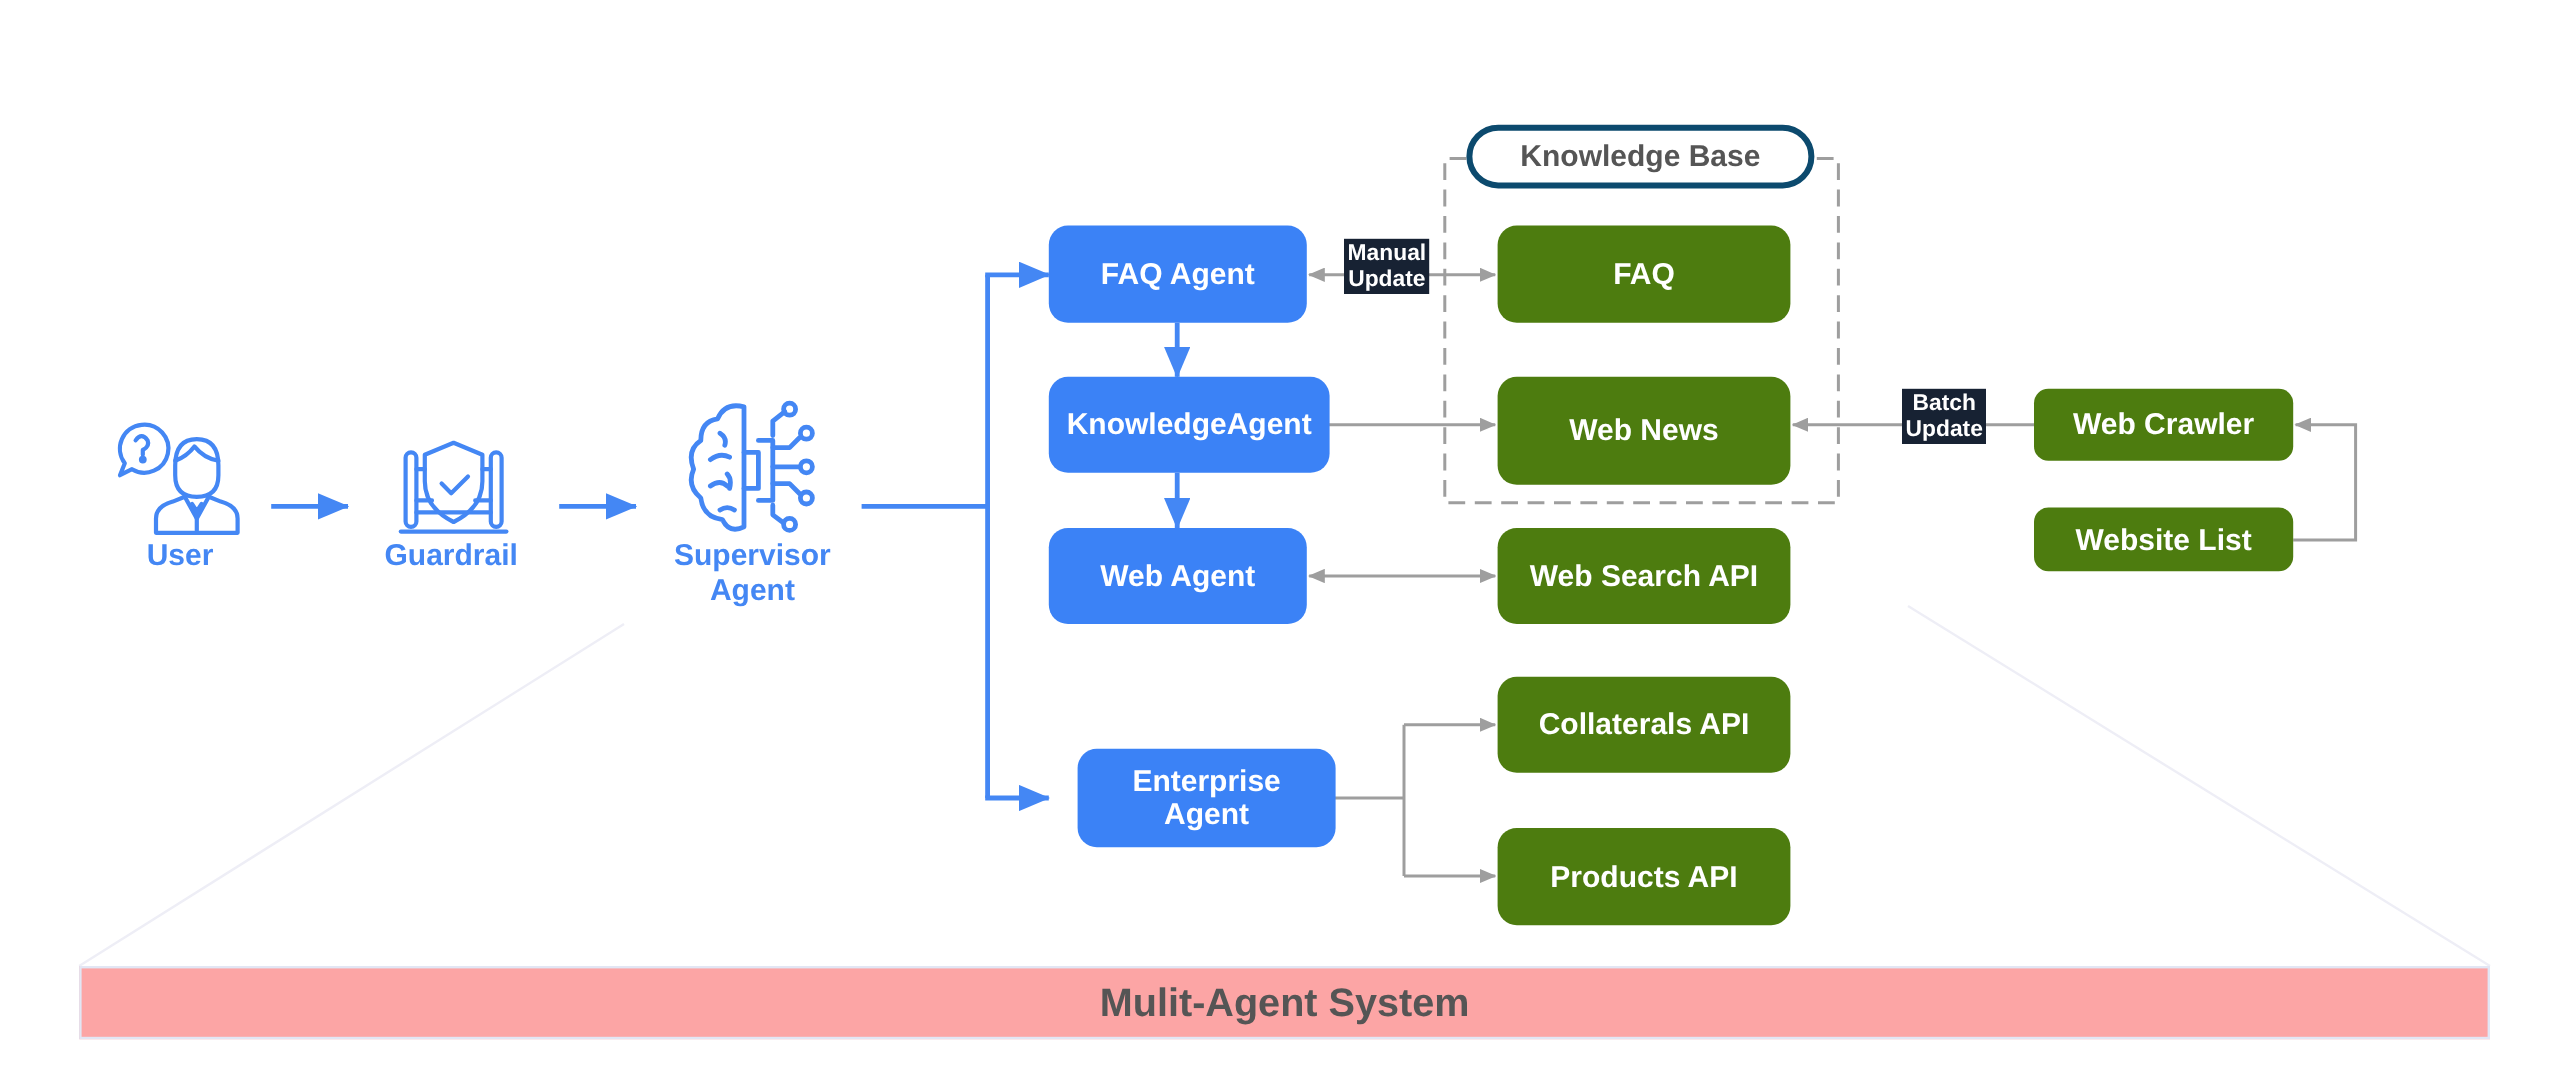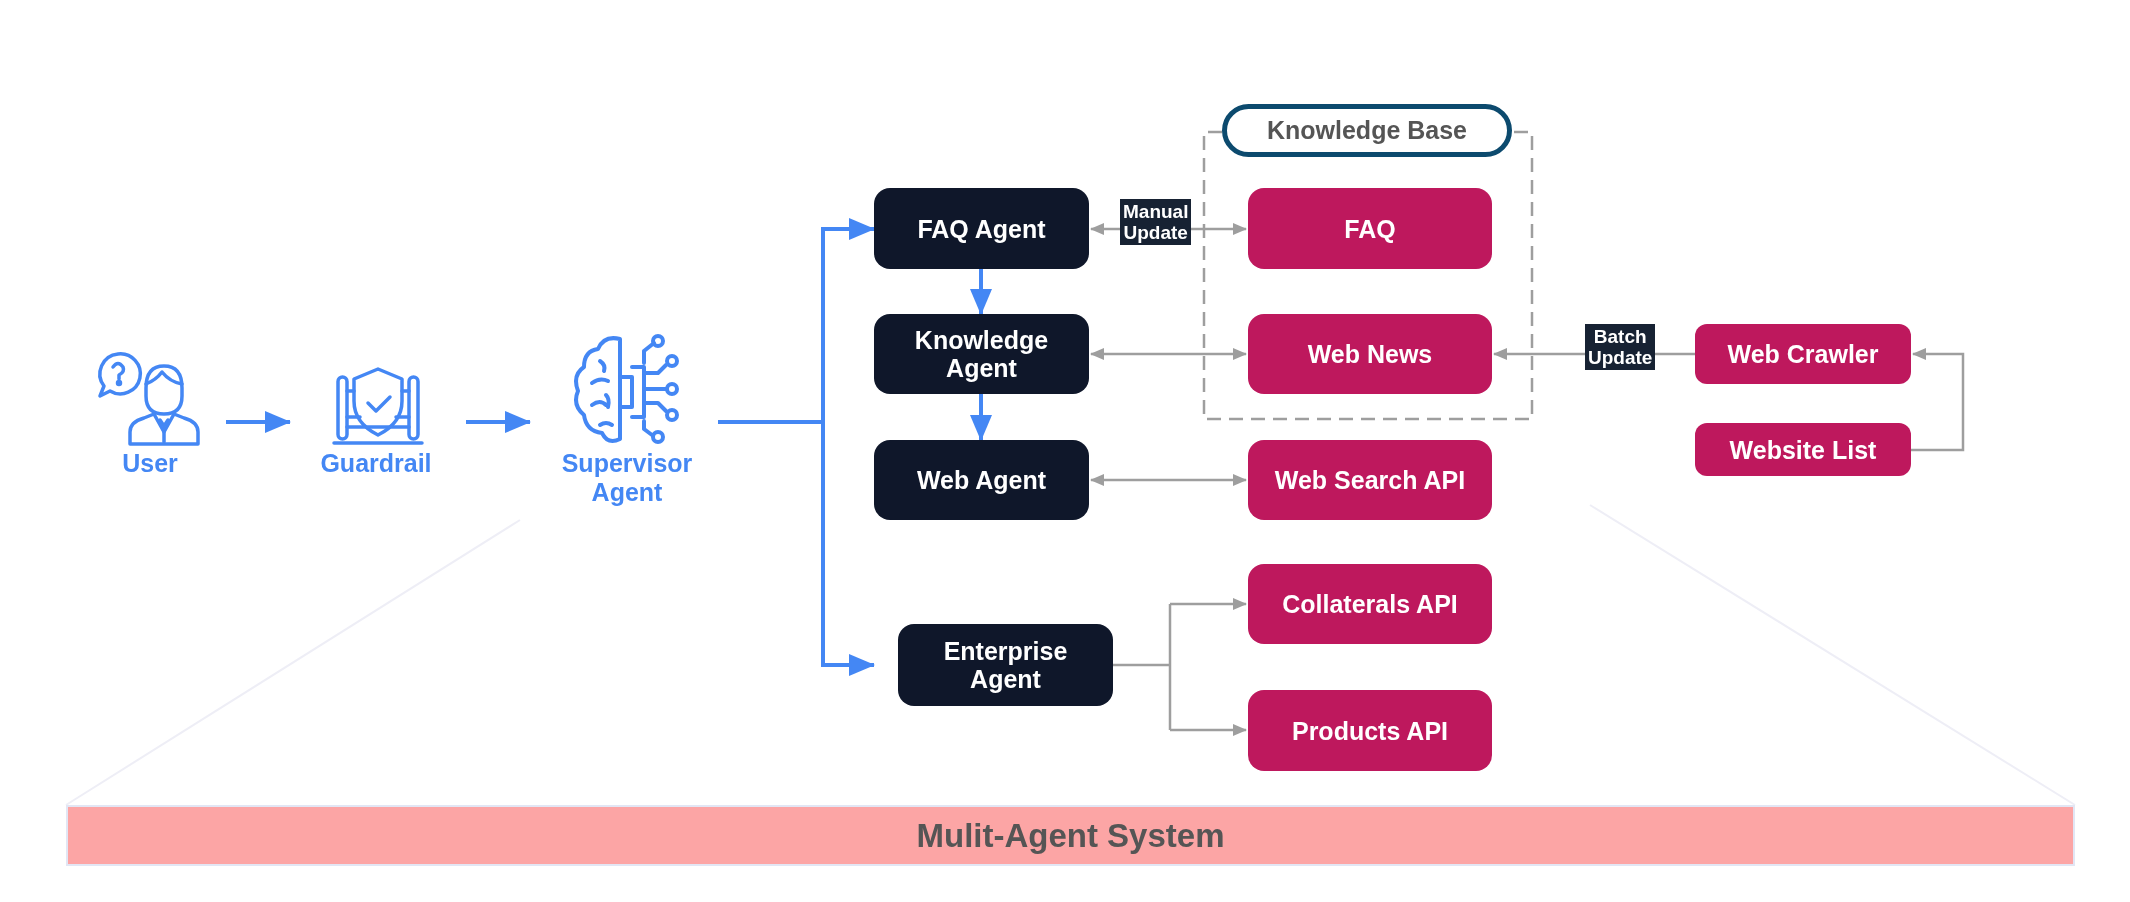--- a/index.html
+++ b/index.html
@@ -1,20 +1,20 @@
 <!DOCTYPE html>
 <html><head>
 <meta charset="utf-8">
 <style>
   html, body { margin:0; padding:0; background:#ffffff; }
   body { width:2130px; height:902px; position:relative; overflow:hidden; font-family:"Liberation Sans", sans-serif; }
   .abs { position:absolute; }
   .box { position:absolute; border-radius:16px; display:flex; align-items:center; justify-content:center; text-align:center; color:#ffffff; font-weight:bold; font-size:25px; line-height:28px; box-sizing:border-box; }
-  .agent { background:#0f172a;text-align:right; }
-  .src { background:#be185d; }
+  .agent { background:#3b82f6;text-align:right; }
+  .src { background:#4d7c0f; }
   .icon-label { position:absolute; color:#4487f4; font-weight:bold; font-size:25px; line-height:29px; text-align:center; width:220px; }
   .tag { position:absolute; background:#172233; color:#ffffff; font-weight:bold; font-size:19px; line-height:21px; text-align:center; padding:2px 3px; }
   #kb-pill { position:absolute; left:1222px; top:104px; width:290px; height:53px; border:5px solid #0c4a6e; border-radius:27px; background:#fff; box-sizing:border-box; display:flex; align-items:center; justify-content:center; color:#555555; font-weight:bold; font-size:25px; }
   #system-bar { position:absolute; left:66px; top:805px; width:2009px; height:61px; background:#fca5a5; border:2px solid #e2e6f4; box-sizing:border-box; display:flex; align-items:center; justify-content:center; color:#555555; font-weight:bold; font-size:33px; }
   svg.overlay { position:absolute; left:0; top:0; }
 </style>
 </head>
 <body>
 
 <svg class="overlay" width="2130" height="902">
@@ -110,39 +110,39 @@
   </svg>
 </div>
 <div class="icon-label" style="left:517px;top:449px;">
   <div>Supervisor</div>
   <div>Agent</div>
 </div>
 
 <div class="box agent" style="left:874px;top:188px;width:215px;height:81px;">
   <span>FAQ Agent</span>
 </div>
-<div class="box agent" style="left:874px;top:314px;width:215px;height:80px;flex-direction:column;">
+<div class="box agent" style="left:874px;top:314px;width:234px;height:80px;flex-direction:row;">
   <span>Knowledge</span>
   <span>Agent</span>
 </div>
 <div class="box agent" style="left:874px;top:440px;width:215px;height:80px;">
   <span>Web Agent</span>
 </div>
 <div class="box agent" style="left:874px;top:624px;width:215px;height:82px;flex-direction:column;margin-left:24px;">
   <span>Enterprise</span>
   <span>Agent</span>
 </div>
 
 <div id="kb-pill">
   <span>Knowledge Base</span>
 </div>
 <div class="box src" style="left:1248px;top:188px;width:244px;height:81px;">
   <span>FAQ</span>
 </div>
-<div class="box src" style="left:1248px;top:314px;width:244px;height:80px;">
+<div class="box src" style="left:1248px;top:314px;width:244px;height:90px;">
   <span>Web News</span>
 </div>
 
 <div class="box src" style="left:1248px;top:440px;width:244px;height:80px;">
   <span>Web Search API</span>
 </div>
 <div class="box src" style="left:1248px;top:564px;width:244px;height:80px;">
   <span>Collaterals API</span>
 </div>
 <div class="box src" style="left:1248px;top:690px;width:244px;height:81px;">

